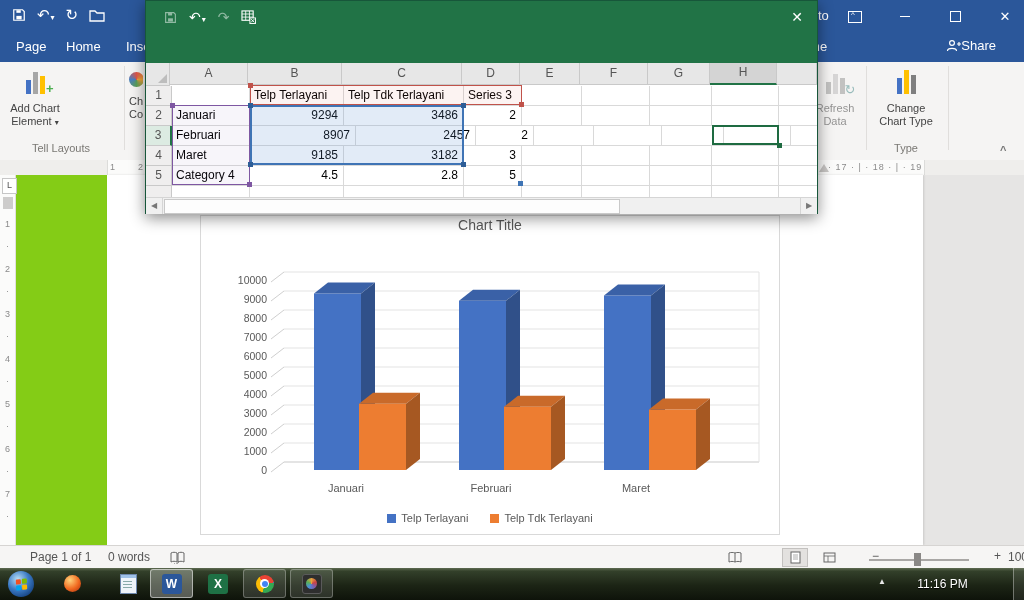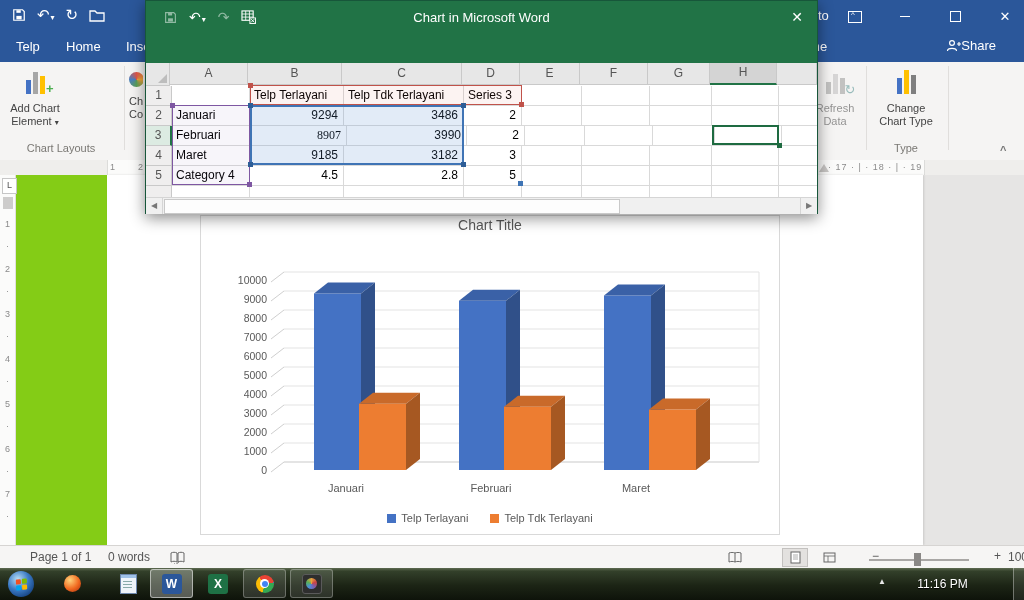--- a/index.html
+++ b/index.html
@@ -139,21 +139,21 @@
     <span class="winctl" style="left:888px;">
         <span class="ctl-min-bar"></span>
       </span>
     <span class="winctl" style="left:938px;">
         <span class="ctl-restore"></span>
       </span>
     <span class="winctl" style="left:988px;font-size:13px;">✕</span>
   </div>
 
   <div id="tabrow">
-    <span class="wtab" style="left:16px;">Telp</span>
+    <span class="wtab" style="left:16px;">Page</span>
     <span class="wtab" style="left:66px;">Home</span>
     <span class="wtab" style="left:126px;">Insert</span>
     <span class="wtab" style="left:786px;">Tell me</span>
     <div id="share">
       <span>
         <svg class="sicon" width="15" height="14" viewBox="0 0 15 14">
             <circle cx="6" cy="4" r="2.4" fill="none" stroke="#fff" stroke-width="1.2"></circle>
             <path d="M1.5 12c0-3.4 9-3.4 9 0" fill="none" stroke="#fff" stroke-width="1.2"></path>
             <path d="M11 5h4M13 3v4" stroke="#fff" stroke-width="1.2"></path>
           </svg>
@@ -166,21 +166,21 @@
     <div class="rib-btn" style="left:6px;">
       <span class="bars">
         <i style="height:14px;background:#4472c4;"></i>
           <i style="height:22px;background:#a6a6a6;"></i>
           <i style="height:18px;background:#ffc000;"></i>
         <span class="plus-badge">+</span>
       </span>
       <div class="lbl"><span>Add Chart</span><br>
         <span>Element</span> <span style="font-size:8px;">▾</span></div>
     </div>
-    <div class="grp-lbl" style="left:0;width:122px;">Chart Layouts</div>
+    <div class="grp-lbl" style="left:0;width:122px;">Tell Layouts</div>
     <div class="rib-sep" style="left:124px;"></div>
     <div class="rib-btn clip" style="left:129px;width:14px;">
       <span style="display:inline-block;width:15px;height:15px;border-radius:50%;margin-top:6px;background:conic-gradient(#e2574c,#f0a43a,#5aa05a,#4a7ec0,#e2574c);"></span>
       <div class="lbl" style="text-align:left;"><span>Change</span><br><span>Colors</span></div>
     </div>
 
     <div class="rib-btn grayed" style="left:806px;width:58px;">
       <span class="bars">
         <i style="height:12px;background:#9a9a9a;"></i>
           <i style="height:20px;background:#bdbdbd;"></i>
@@ -319,21 +319,20 @@
         <span class="glyph" style="opacity:.5;">↷</span>
         <span>
           <svg class="sicon" width="15" height="14" viewBox="0 0 16 15">
               <rect x="1" y="1" width="12" height="10" fill="none" stroke="#fff" stroke-width="1.2"></rect>
               <path d="M1 4.3h12M1 7.6h12M5 1v10M9 1v10" stroke="#fff" stroke-width="0.9"></path>
               <rect x="9.5" y="8.5" width="6" height="6" fill="#217346" stroke="#fff" stroke-width="1"></rect>
               <path d="M10.8 9.8l3.4 3.4M14.2 9.8l-3.4 3.4" stroke="#fff" stroke-width="1"></path>
             </svg>
         </span>
       </div>
-      <div id="s-title">Chart in Microsoft Word</div>
       <span id="s-close">✕</span>
     </div>
 
     <div id="sheet-layer">
         <div class="s-row">
           <div class="corner" style="width: 26px;"></div>
           <div class="s-colhdr" style="width: 78px;">A</div>
           <div class="s-colhdr" style="width: 94px;">B</div>
           <div class="s-colhdr" style="width: 120px;">C</div>
           <div class="s-colhdr" style="width: 58px;">D</div>
@@ -363,22 +362,22 @@
           <div class="s-cell num" style="width: 58px;">2</div>
           <div class="s-cell txt" style="width: 60px;"></div>
           <div class="s-cell txt" style="width: 68px;"></div>
           <div class="s-cell txt" style="width: 62px;"></div>
           <div class="s-cell txt" style="width: 67px;"></div>
           <div class="s-cell txt" style="width: 40px;"></div>
         </div>
         <div class="s-row">
           <div class="s-rowhdr selrow" style="width: 26px;">3</div>
           <div class="s-cell txt" style="width: 78px;">Februari</div>
-          <div class="s-cell num" style="width: 97px; font-family: Liberation Serif, serif;">8907</div>
-          <div class="s-cell num" style="width: 120px;">3990</div>
+          <div class="s-cell num" style="width: 106px;">8907</div>
+          <div class="s-cell num" style="width: 120px;">2457</div>
           <div class="s-cell num" style="width: 58px;">2</div>
           <div class="s-cell txt" style="width: 60px;"></div>
           <div class="s-cell txt" style="width: 68px;"></div>
           <div class="s-cell txt" style="width: 62px;"></div>
           <div class="s-cell txt" style="width: 67px;"></div>
           <div class="s-cell txt" style="width: 40px;"></div>
         </div>
         <div class="s-row">
           <div class="s-rowhdr" style="width: 26px;">4</div>
           <div class="s-cell txt" style="width: 78px;">Maret</div>

